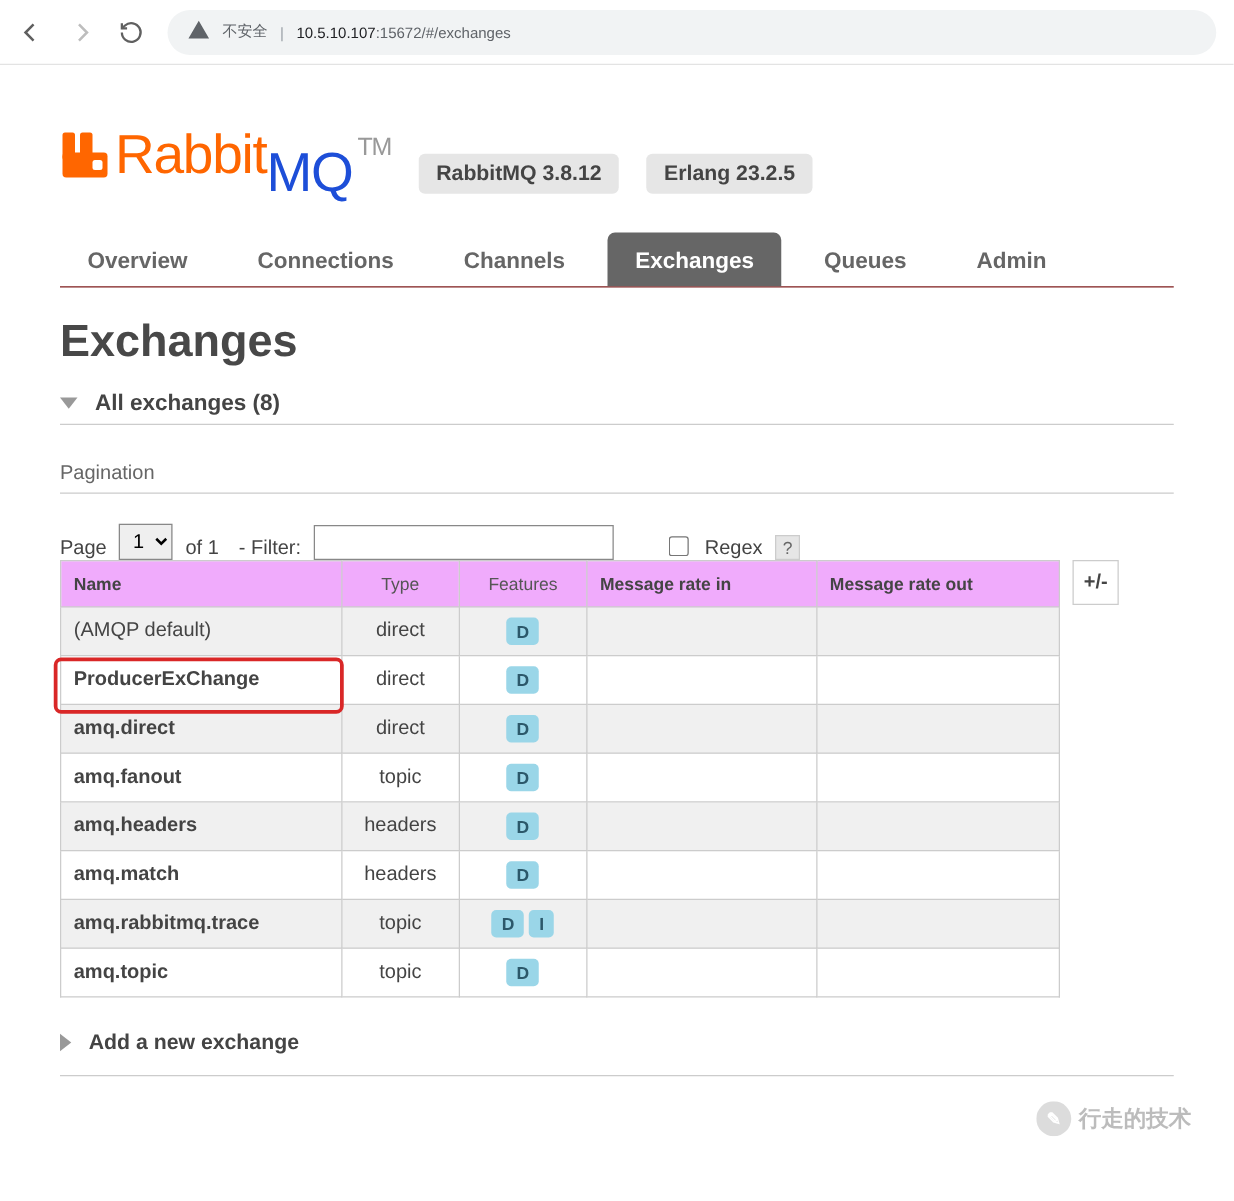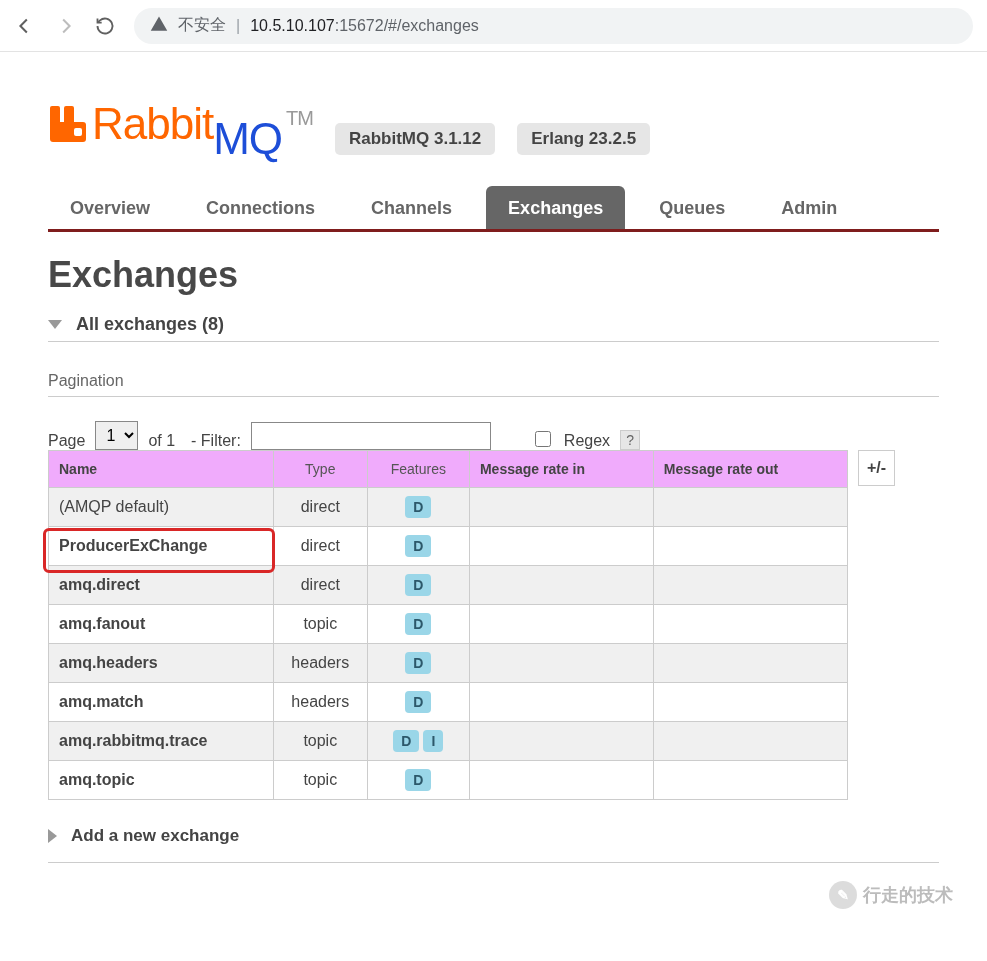--- a/index.html
+++ b/index.html
@@ -34,21 +34,21 @@
   .address-bar {
     flex: 1;
     height: 36px;
     background: #f1f3f4;
     border-radius: 18px;
     display: flex;
     align-items: center;
     padding: 0 16px;
     gap: 10px;
     color: #5f6368;
-    font-size: 16px;
+    font-size: 12px;
     font-family: Arial, sans-serif;
   }
   .insecure-label { color: #5f6368; }
   .urlpart-dark { color: #202124; }
   .divider { color: #9aa0a6; }
   
   .page-wrap { padding: 32px 48px 40px 48px; }
   .logo-row { display: flex; align-items: baseline; gap: 22px; margin-bottom: 22px; }
   .logo {
     display: flex;
@@ -70,21 +70,21 @@
     background: #e6e6e6;
     border-radius: 5px;
     padding: 6px 14px;
     font-size: 17px;
     color: #444;
     font-weight: 700;
   }
   
   .nav-tabs {
     display: flex;
-    border-bottom: 3px solid #7f1d1d;
+    border-bottom: 1px solid #7f1d1d;
     margin-bottom: 22px;
     gap: 0;
   }
   .nav-tab {
     padding: 12px 22px 10px 22px;
     font-size: 18px;
     font-weight: 700;
     color: #666;
     cursor: pointer;
     background: transparent;
@@ -296,21 +296,21 @@
             <rect x="2" y="2" width="10" height="22" rx="2" fill="#ff6600"></rect>
             <rect x="16" y="2" width="10" height="22" rx="2" fill="#ff6600"></rect>
             <rect x="2" y="18" width="36" height="20" rx="3" fill="#ff6600"></rect>
             <rect x="26" y="24" width="8" height="8" rx="2" fill="#fff"></rect>
           </svg>
       </span>
       <span class="logo-rabbit">Rabbit</span>
         <span class="logo-mq">MQ</span>
       <span class="logo-tm">TM</span>
     </div>
-    <span class="pill">RabbitMQ 3.1.12</span>
+    <span class="pill">RabbitMQ 3.8.12</span>
     <span class="pill">Erlang 23.2.5</span>
   </div>
 
   <div class="nav-tabs">
     <div class="nav-tab">Overview</div>
     <div class="nav-tab">Connections</div>
     <div class="nav-tab">Channels</div>
     <div class="nav-tab active">Exchanges</div>
     <div class="nav-tab">Queues</div>
     <div class="nav-tab">Admin</div>

